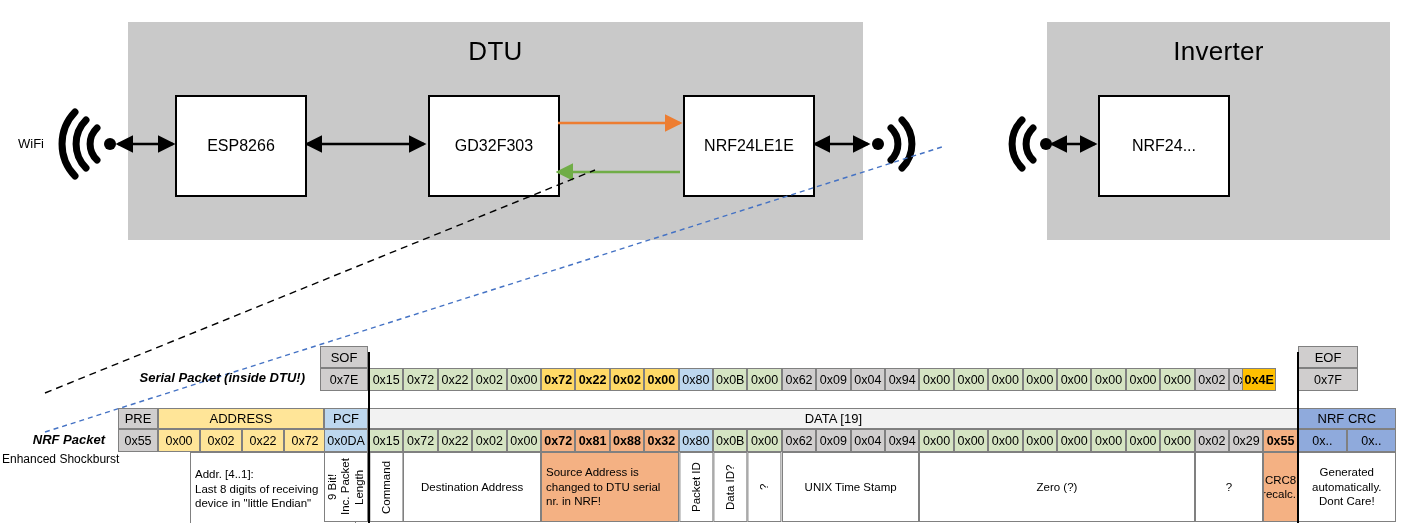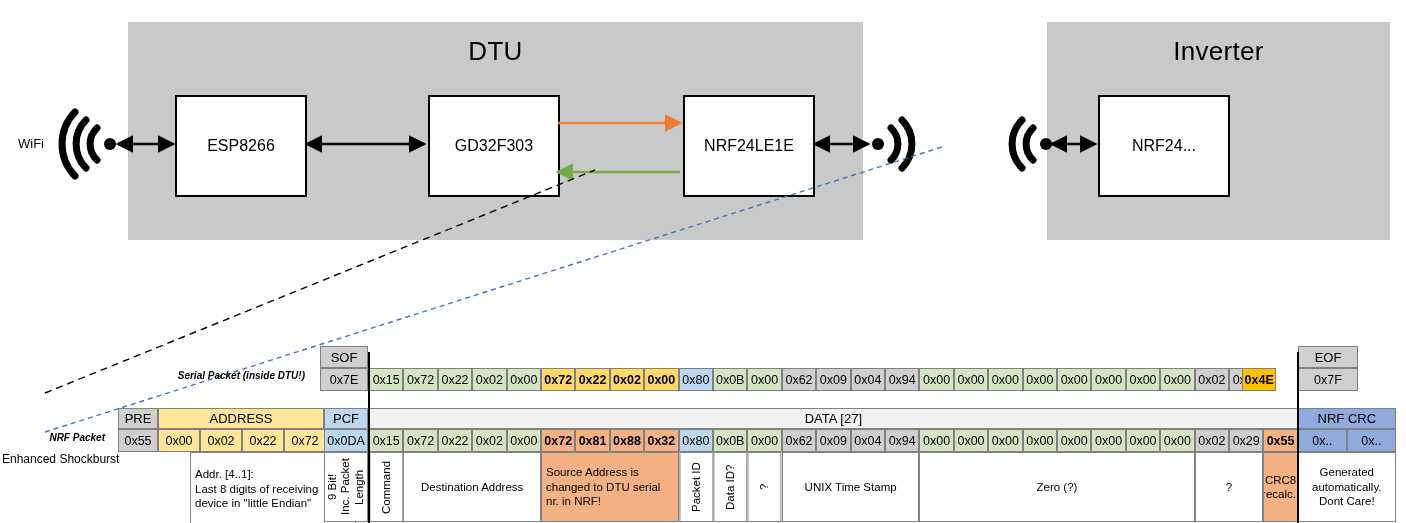--- a/index.html
+++ b/index.html
@@ -20,21 +20,21 @@
     position:absolute;background:#ffffff;border:2.5px solid #000;
     display:flex;align-items:center;justify-content:center;
     font-size:16px;color:#000;
   }
   .wifi-label{position:absolute;font-size:13px;color:#000;}
   svg.overlay{position:absolute;left:0;top:0;width:1406px;height:523px;pointer-events:none;}
 
   
   #packets{position:absolute;left:0;top:340px;width:1406px;height:183px;}
   .rowlabel{
-    position:absolute;font-style:italic;font-weight:bold;font-size:10px;
+    position:absolute;font-style:italic;font-weight:bold;font-size:13px;
     color:#000;text-align:right;
   }
   .plainlabel{position:absolute;font-size:12px;color:#000;}
   .cell{
     position:absolute;box-sizing:border-box;
     border:1px solid #808080;
     display:flex;align-items:center;justify-content:center;
     font-size:12.5px;color:#000;overflow:hidden;white-space:nowrap;
   }
   .cell.hdr{font-size:13px;}
@@ -178,21 +178,21 @@
       <div class="cell hdr" style="left: 118px; top: 68px; width: 40px; height: 21px; background: rgb(208, 206, 206);">PRE</div>
       <div class="cell" style="left: 118px; top: 89px; width: 40px; height: 23px; background: rgb(208, 206, 206);">0x55</div>
       <div class="cell hdr" style="left: 158px; top: 68px; width: 166px; height: 21px; background: rgb(255, 229, 152);">ADDRESS</div>
       <div class="cell" style="left: 158px; top: 89px; width: 42px; height: 23px; background: rgb(255, 229, 152);">0x00</div>
       <div class="cell" style="left: 200px; top: 89px; width: 42px; height: 23px; background: rgb(255, 229, 152);">0x02</div>
       <div class="cell" style="left: 242px; top: 89px; width: 42px; height: 23px; background: rgb(255, 229, 152);">0x22</div>
       <div class="cell" style="left: 284px; top: 89px; width: 42px; height: 23px; background: rgb(255, 229, 152);">0x72</div>
       <div class="cell" style="left: 326px; top: 89px; width: 42px; height: 23px; background: rgb(255, 229, 152);">0x01</div>
       <div class="cell hdr" style="left: 324px; top: 68px; width: 44px; height: 21px; background: rgb(189, 215, 238);">PCF</div>
       <div class="cell" style="left: 324px; top: 89px; width: 44px; height: 23px; background: rgb(189, 215, 238);">0x0DA</div>
-      <div class="cell hdr" style="left: 369px; top: 68px; width: 928.8px; height: 21px; background: rgb(242, 242, 242);">DATA [27]</div>
+      <div class="cell hdr" style="left: 369px; top: 68px; width: 928.8px; height: 21px; background: rgb(242, 242, 242);">DATA [19]</div>
       <div class="cell" style="left: 369px; top: 89px; width: 34.4px; height: 23px; background: rgb(213, 228, 195);">0x15</div>
       <div class="cell" style="left: 403.4px; top: 89px; width: 34.4px; height: 23px; background: rgb(213, 228, 195);">0x72</div>
       <div class="cell" style="left: 437.8px; top: 89px; width: 34.4px; height: 23px; background: rgb(213, 228, 195);">0x22</div>
       <div class="cell" style="left: 472.2px; top: 89px; width: 34.4px; height: 23px; background: rgb(213, 228, 195);">0x02</div>
       <div class="cell" style="left: 506.6px; top: 89px; width: 34.4px; height: 23px; background: rgb(213, 228, 195);">0x00</div>
       <div class="cell bold" style="left: 541px; top: 89px; width: 34.4px; height: 23px; background: rgb(244, 177, 131);">0x72</div>
       <div class="cell bold" style="left: 575.4px; top: 89px; width: 34.4px; height: 23px; background: rgb(244, 177, 131);">0x81</div>
       <div class="cell bold" style="left: 609.8px; top: 89px; width: 34.4px; height: 23px; background: rgb(244, 177, 131);">0x88</div>
       <div class="cell bold" style="left: 644.2px; top: 89px; width: 34.4px; height: 23px; background: rgb(244, 177, 131);">0x32</div>
       <div class="cell" style="left: 678.6px; top: 89px; width: 34.4px; height: 23px; background: rgb(189, 215, 238);">0x80</div>

